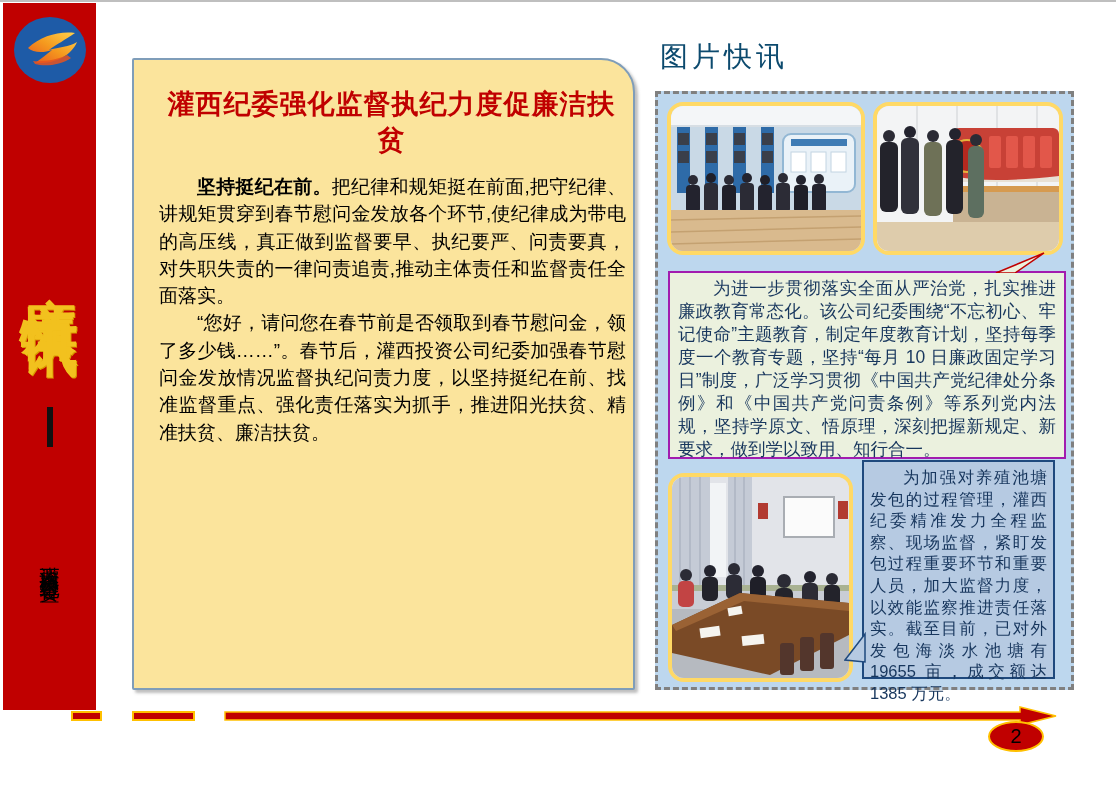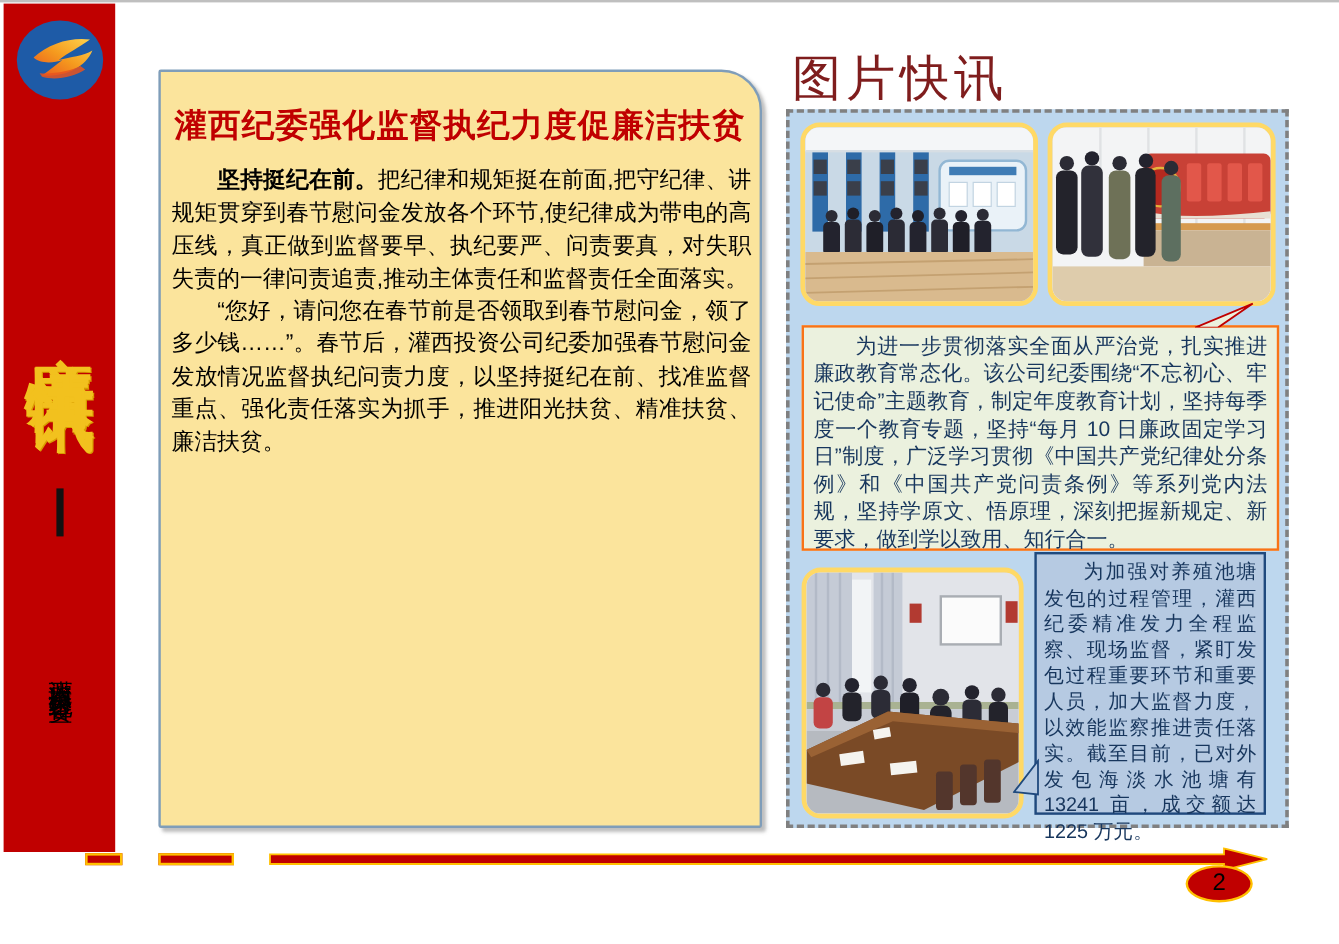--- a/index.html
+++ b/index.html
@@ -17,44 +17,44 @@
             color:#F2C11E;text-align:center;text-shadow:1px 1px 0 #d89c00;}
   .mast-divider{position:absolute;left:44px;top:404px;width:6px;height:40px;background:#111;}
   .byline{position:absolute;left:0;top:447px;width:93px;height:220px;
           writing-mode:vertical-rl;text-orientation:upright;
           font-family:"Liberation Serif","DejaVu Serif",serif;
           font-size:20px;line-height:93px;letter-spacing:2px;color:#000;text-align:center;}
 
   
   .article-box{position:absolute;left:132px;top:58px;width:503px;height:632px;
                background:#FBE49C;border:2px solid #7F9DB9;border-radius:2px 34px 2px 2px;
-               box-shadow:3px 3px 3px rgba(110,110,110,.45);box-sizing:border-box;}
+               box-shadow:3px 3px 3px rgba(110,110,110,.45);box-sizing:border-box;padding-left:16px;}
   .article-title{margin:26px 6px 0 6px;text-align:center;color:#C00000;
                  font-family:"Liberation Serif","DejaVu Serif",serif;
                  font-size:27px;font-weight:bold;letter-spacing:1px;}
   .article-body{margin:15px 7px 0 9px;font-size:19px;line-height:27.3px;
                 color:#000;text-align:justify;}
   .article-body p{margin:0;text-indent:2em;}
   .plead{font-weight:bold;font-family:"Liberation Serif","DejaVu Serif",serif;}
 
   
   .photo-heading{position:absolute;left:660px;top:38px;width:260px;margin:0;
                  font-family:"Liberation Serif","DejaVu Serif",serif;
-                 font-size:41px;font-weight:500;letter-spacing:4px;color:#7f1d1d;}
+                 font-size:28px;font-weight:500;letter-spacing:4px;color:#0c4a6e;}
   .photo-panel{position:absolute;left:655px;top:91px;width:419px;height:599px;
                background:#BDD7EE;border:3px dashed #808080;box-sizing:border-box;}
   .photo{position:absolute;border:4px solid #FFD966;border-radius:16px;overflow:hidden;
          background:#ddd;box-sizing:border-box;}
   .photo svg{display:block;}
   .ph1{left:9px;top:8px;width:198px;height:153px;}
   .ph2{left:215px;top:8px;width:190px;height:153px;}
   .ph3{left:10px;top:379px;width:185px;height:209px;}
 
   .callout-green{position:absolute;left:10px;top:177px;width:398px;height:188px;
-                 background:#EBF1DE;border:2px solid #f97316;box-sizing:border-box;}
+                 background:#EBF1DE;border:2px solid #a21caf;box-sizing:border-box;}
   .callout-green p{margin:4px 8px;font-size:17.5px;line-height:23px;color:#17365D;
                    text-align:justify;text-indent:2em;}
   .wedge-green{position:absolute;left:330px;top:158px;width:70px;height:21px;z-index:3;}
 
   .callout-blue{position:absolute;left:204px;top:366px;width:193px;height:219px;
                 background:#B6CAE2;border:2px solid #1F497D;box-sizing:border-box;}
   .callout-blue p{margin:5px 6px;font-size:16.5px;line-height:21.6px;color:#17365D;
                   text-align:justify;text-indent:2em;}
   .tail-blue{position:absolute;left:186px;top:538px;width:22px;height:32px;z-index:3;}
 
@@ -250,21 +250,21 @@
             <rect x="148" y="156" width="14" height="36" rx="3"></rect>
             <rect x="108" y="166" width="14" height="32" rx="3"></rect>
         </g>
       </svg>
     </div>
 
     <svg class="tail-blue" viewBox="0 0 22 32">
       <polygon points="1,28 21,2 21,30" fill="#B6CAE2" stroke="#1F497D" stroke-width="1.5"></polygon>
     </svg>
     <div class="callout-blue">
-      <p>为加强对养殖池塘发包的过程管理，灌西纪委精准发力全程监察、现场监督，紧盯发包过程重要环节和重要人员，加大监督力度，以效能监察推进责任落实。截至目前，已对外发包海淡水池塘有 13241 亩，成交额达 1225 万元。</p>
+      <p>为加强对养殖池塘发包的过程管理，灌西纪委精准发力全程监察、现场监督，紧盯发包过程重要环节和重要人员，加大监督力度，以效能监察推进责任落实。截至目前，已对外发包海淡水池塘有 19655 亩，成交额达 1385 万元。</p>
     </div>
   </div>
 
   <div class="dash dash1"></div>
   <div class="dash dash2"></div>
   <svg class="arrow-bar" viewBox="0 0 834 20">
     <polygon points="1,6 796,6 796,1 832,10 796,19 796,14 1,14" fill="#C00000" stroke="#FFC000" stroke-width="1.5"></polygon>
   </svg>
   <div class="page-badge">
     <span>2</span>

